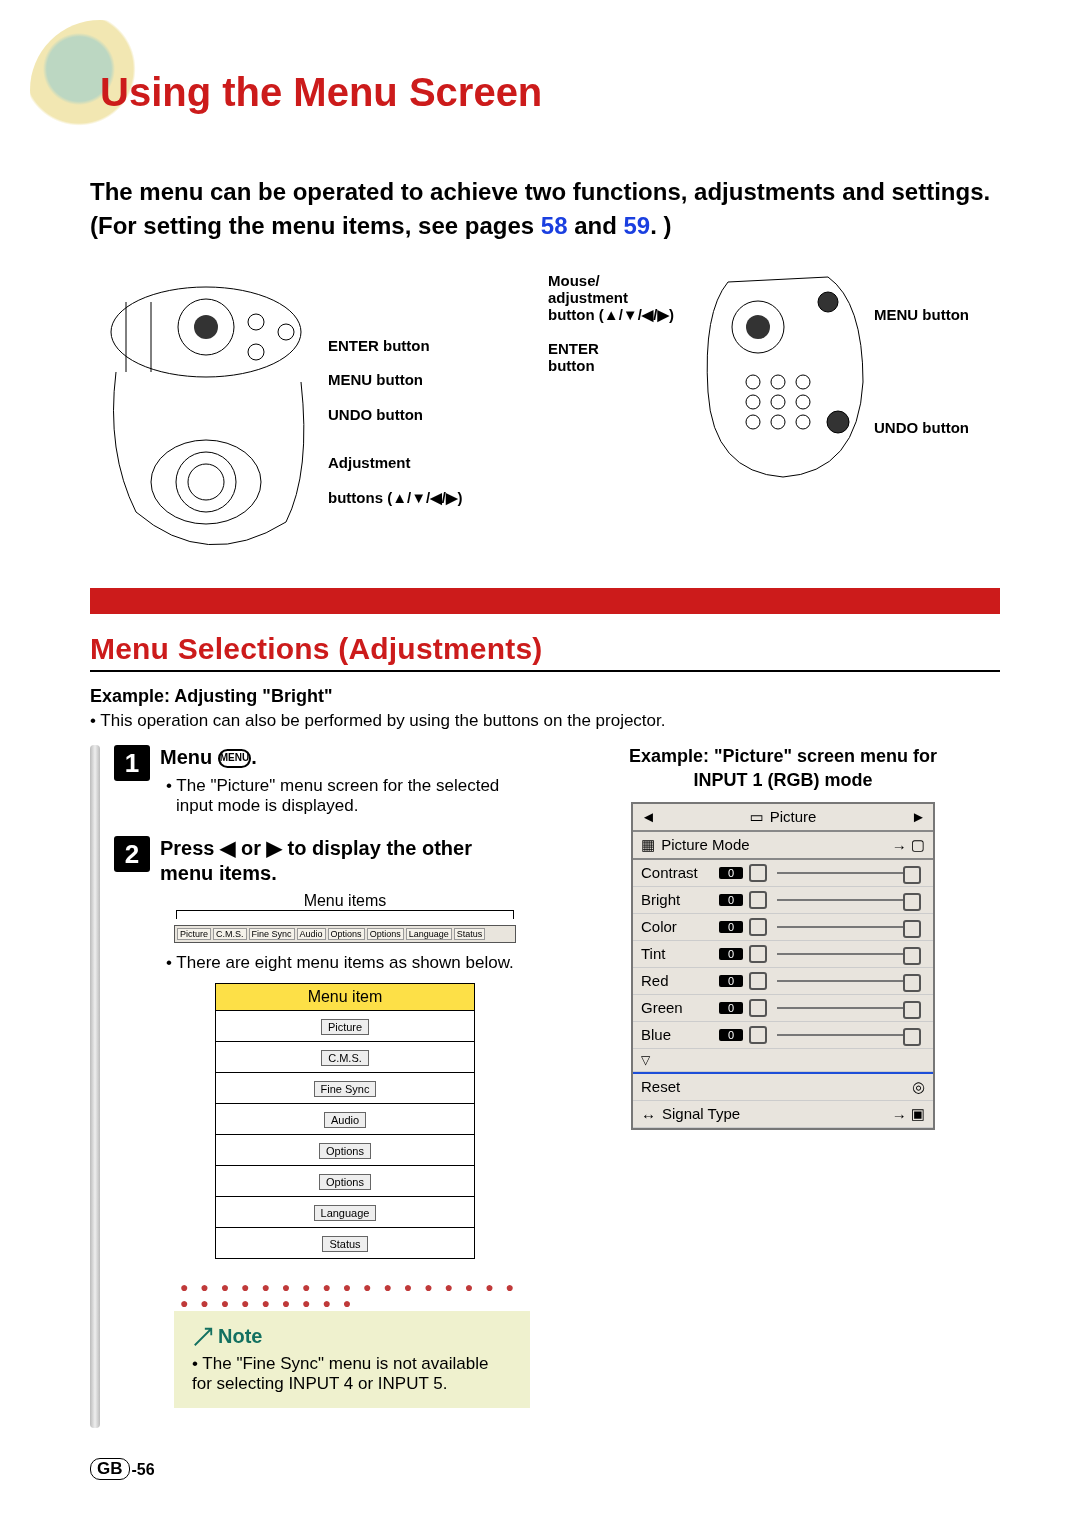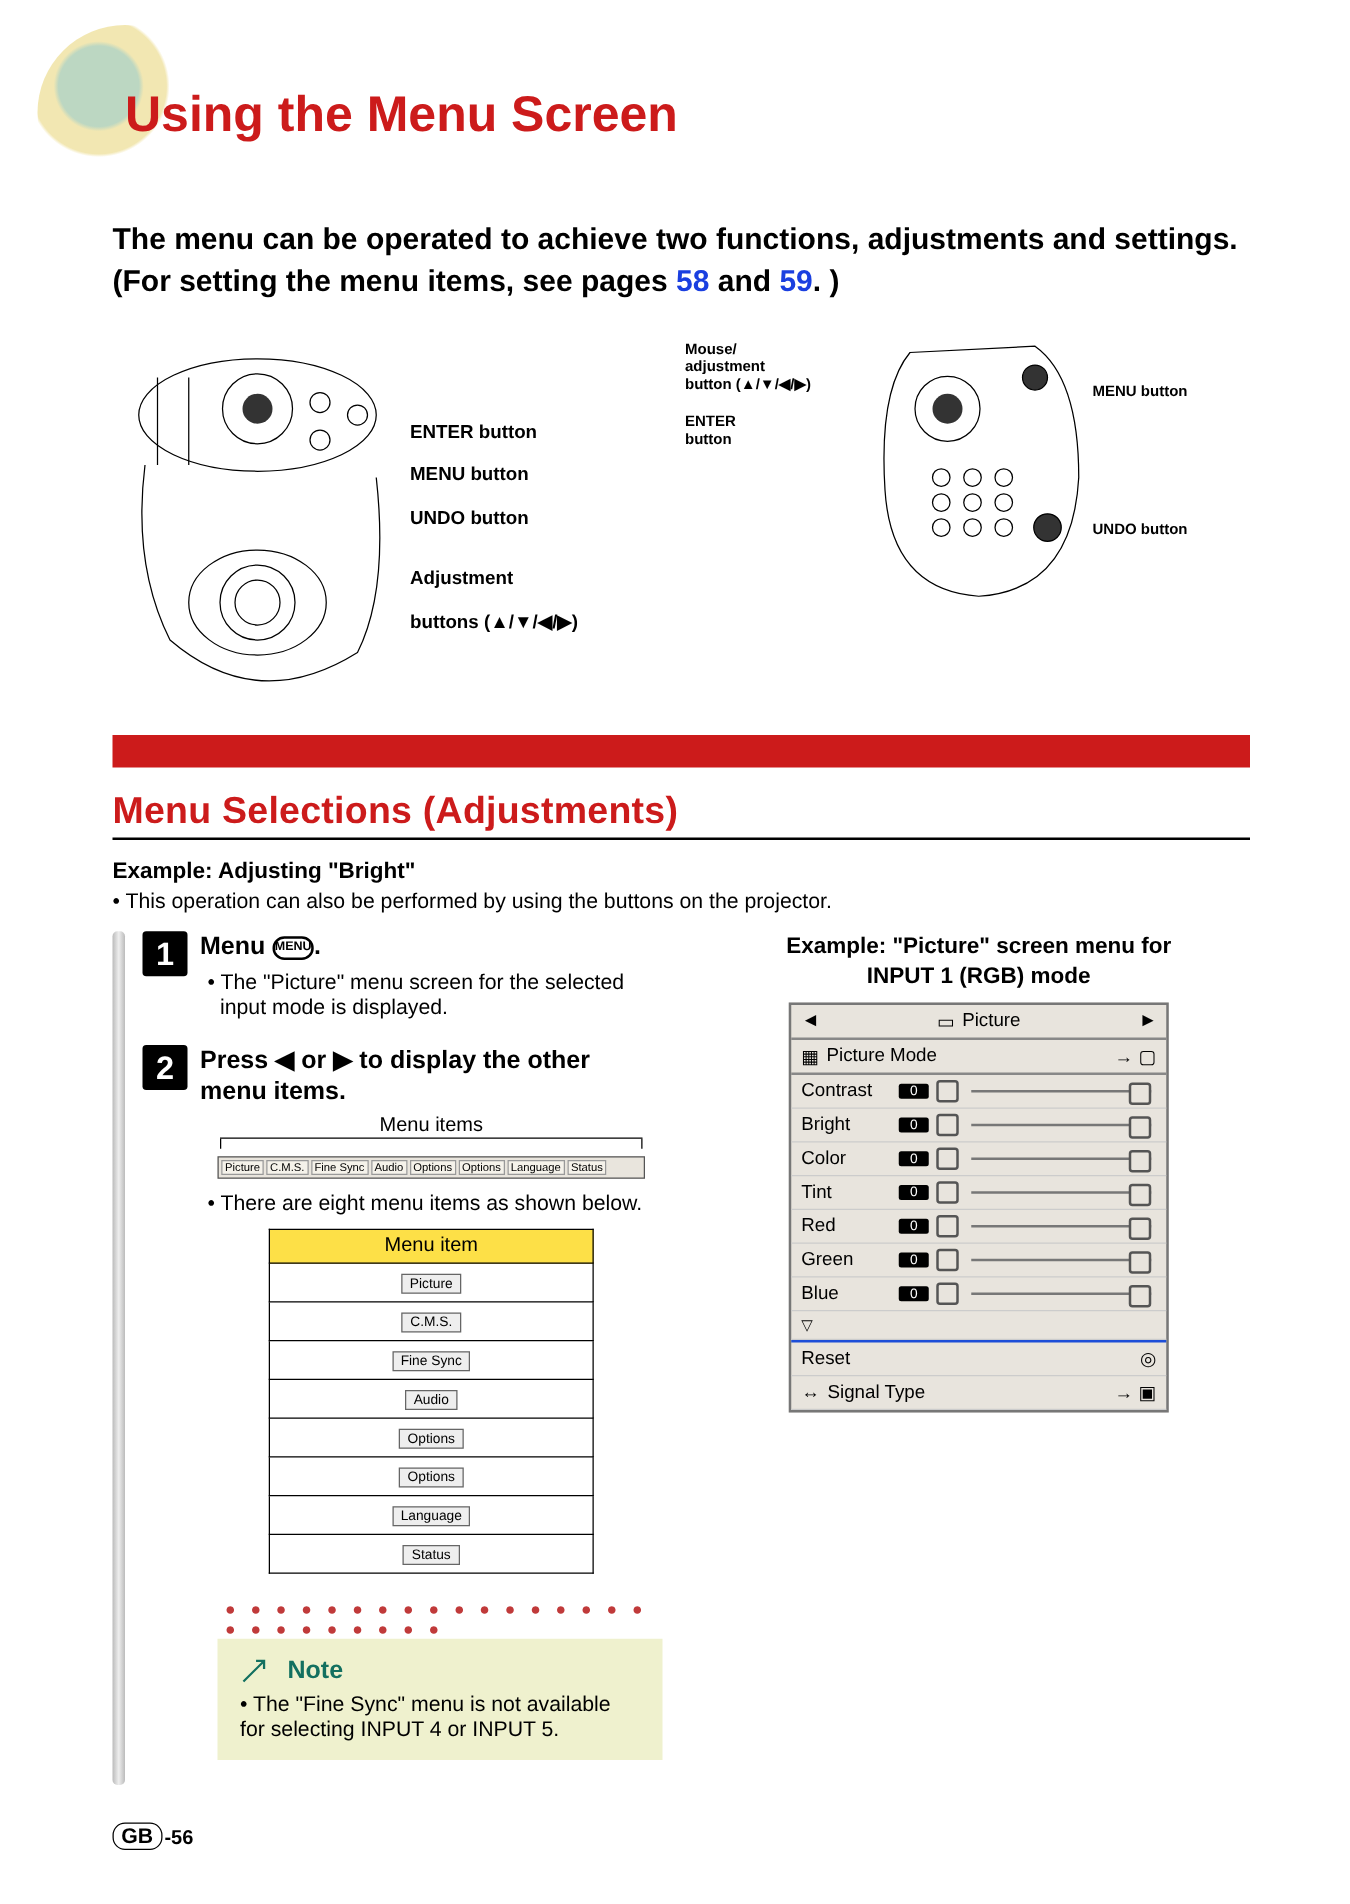--- a/index.html
+++ b/index.html
@@ -45,21 +45,21 @@
     flex: 1;
     border: 0;
     padding: 6px;
   }
   .labels-col {
     font-weight: bold;
     font-size: 15px;
     line-height: 2.3;
   }
   .arrows { font-family: inherit; }
-  .diag-right-labels { font-weight: bold; font-size: 12px; }
+  .diag-right-labels { font-weight: bold; font-size: 15px; }
   .red-bar {
     background: #cc1b1b;
     height: 26px;
     margin: 10px 0 0 0;
   }
   .section-title {
     color: #cc1b1b;
     font-size: 30px;
     font-weight: 900;
     margin: 18px 0 4px 0;
@@ -169,21 +169,21 @@
   .note-box {
     background: #eff1ce;
     padding: 14px 18px 14px 18px;
     margin: 0 0 0 0;
     margin-left: 14px;
   }
   .note-head {
     color: #137060;
     font-weight: bold;
     font-size: 20px;
-    display: flex; align-items: center; gap: 16px;
+    display: flex; align-items: center; gap: 4px;
   }
   .note-head svg { width: 22px; height: 22px; }
   .note-text { font-size: 17px; margin-top: 6px; }
 
   .right-col { flex: 1; }
   .screen-title { font-size: 18px; font-weight: bold; text-align: center; line-height: 1.3; margin-bottom: 10px; }
   .osd {
     width: 300px;
     margin: 0 auto;
     border: 2px solid #777;

